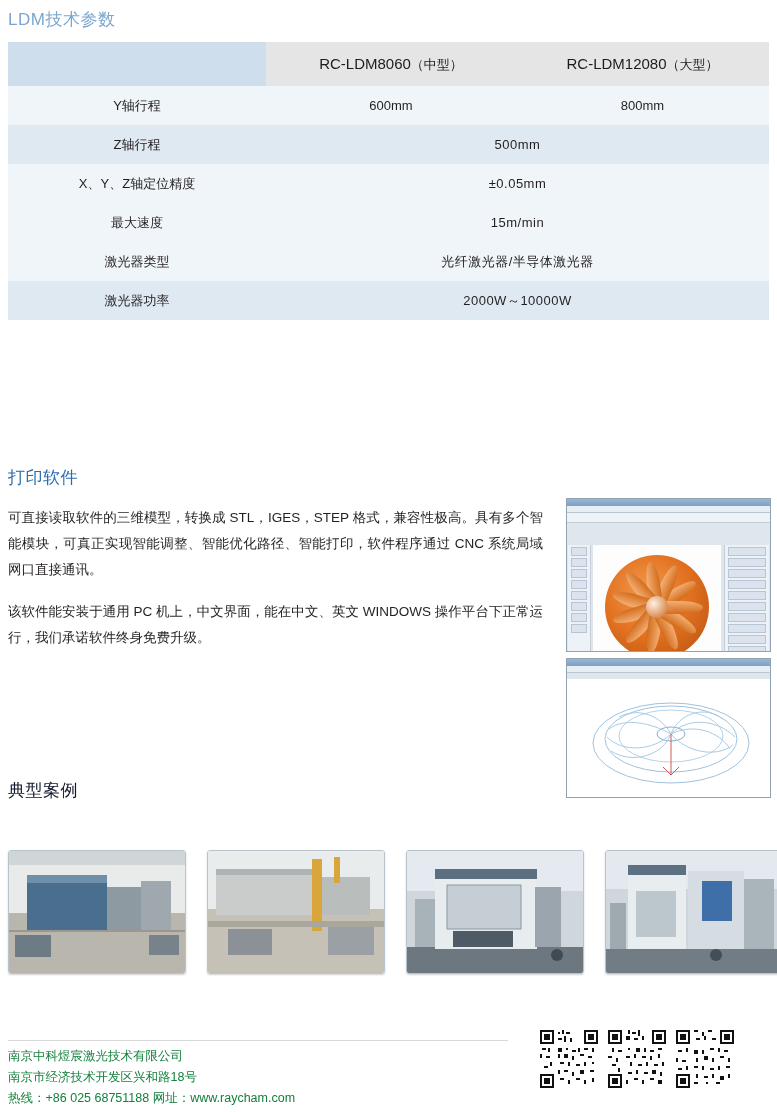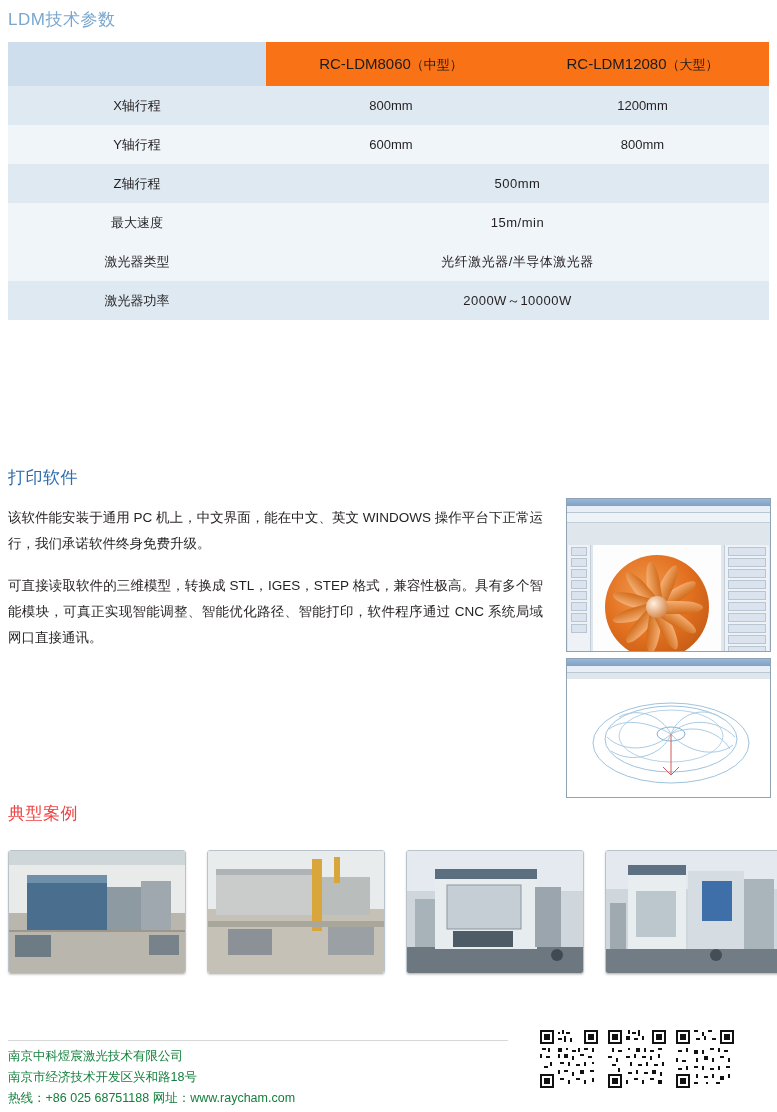--- a/index.html
+++ b/index.html
@@ -15,41 +15,41 @@
   .page{position:relative;width:777px;height:1112px;}
 
   
   .sec-title{
     font-size:17px;
     color:#2e6da4;
     letter-spacing:.5px;
   }
   #ldm-title{position:absolute;left:8px;top:8px;color:#7ba7cf;}
   #sw-title{position:absolute;left:8px;top:466px;color:#2b6cb0;}
-  #cases-title{position:absolute;left:8px;top:802px;color:#ef4444;}
+  #cases-title{position:absolute;left:8px;top:779px;color:#0f172a;}
 
   
   .spec-table{
     position:absolute;left:8px;top:42px;
     width:761px;
     border-collapse:collapse;
     font-size:13px;
   }
   .spec-table td,.spec-table th{
     border:none;
     padding:0;
     height:39px;
     text-align:center;
     vertical-align:middle;
     font-weight:normal;
   }
   .spec-table tr.head td{
     height:44px;
     font-size:15px;
-    background:#f97316;
+    background:#e5e5e5;
     color:#1c1c1c;
   }
   .spec-table tr.head td.first{background:#cfdeec;}
   .spec-table tr.odd td{background:#dfe9f2;}
   .spec-table tr.even td{background:#f0f5fa;}
   .col-label{width:258px;}
   .col-a{width:250px;}
   .col-b{width:253px;}
   .small-paren{font-size:13px;}
   .merged{letter-spacing:.5px;}
@@ -151,54 +151,53 @@
       <tr class="head">
         <td class="col-label first"></td>
         <td class="col-a">
           <span>RC-LDM8060</span><span class="small-paren">（中型）</span>
         </td>
         <td class="col-b">
           <span>RC-LDM12080</span><span class="small-paren">（大型）</span>
         </td>
       </tr>
 
-      <tr class="odd">
-        <td>X轴行程</td>
-        <td>800mm</td>
-        <td>1200mm</td>
-      </tr>
       <tr class="even">
         <td>Y轴行程</td>
         <td>600mm</td>
         <td>800mm</td>
       </tr>
       <tr class="odd">
         <td>Z轴行程</td>
         <td colspan="2" class="merged">500mm</td>
       </tr>
       <tr class="even">
+        <td>X、Y、Z轴定位精度</td>
+        <td colspan="2" class="merged">±0.05mm</td>
+      </tr>
+      <tr class="even">
         <td>最大速度</td>
         <td colspan="2" class="merged">15m/min</td>
       </tr>
       <tr class="even">
         <td>激光器类型</td>
         <td colspan="2" class="merged">光纤激光器/半导体激光器</td>
       </tr>
       <tr class="odd">
         <td>激光器功率</td>
         <td colspan="2" class="merged">2000W～10000W</td>
       </tr>
     </tbody>
   </table>
 
   <div class="sec-title" id="sw-title">打印软件</div>
 
   <div class="sw-body">
+    <p>可直接读取软件的三维模型，转换成 STL，IGES，STEP 格式，兼容性极高。具有多个智能模块，可真正实现智能调整、智能优化路径、智能打印，软件程序通过 CNC 系统局域网口直接通讯。</p>
     <p>该软件能安装于通用 PC 机上，中文界面，能在中文、英文 WINDOWS 操作平台下正常运行，我们承诺软件终身免费升级。</p>
-    <p>可直接读取软件的三维模型，转换成 STL，IGES，STEP 格式，兼容性极高。具有多个智能模块，可真正实现智能调整、智能优化路径、智能打印，软件程序通过 CNC 系统局域网口直接通讯。</p>
   </div>
 
   <div class="shot" id="shot1">
     <div class="shot-titlebar"></div>
     <div class="shot-menubar"></div>
     <div class="shot-toolbar"></div>
     <div class="shot-canvas">
       <div class="left-palette">
         <div class="pl-btn"></div>
         <div class="pl-btn"></div>

